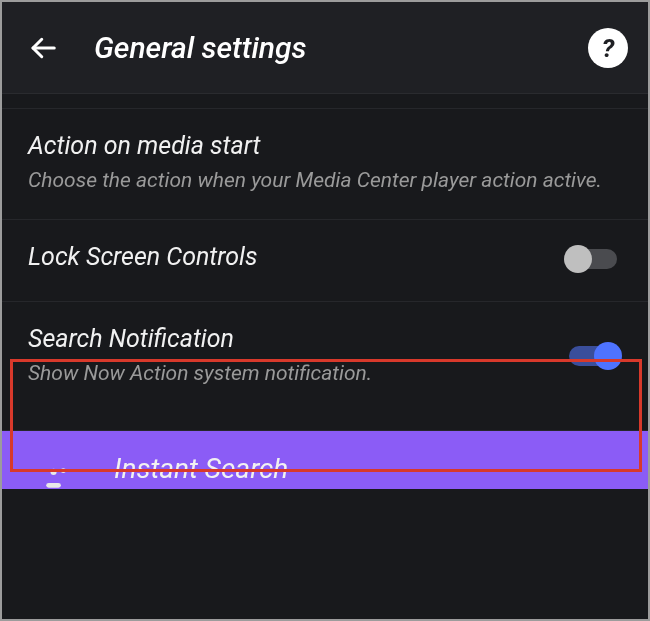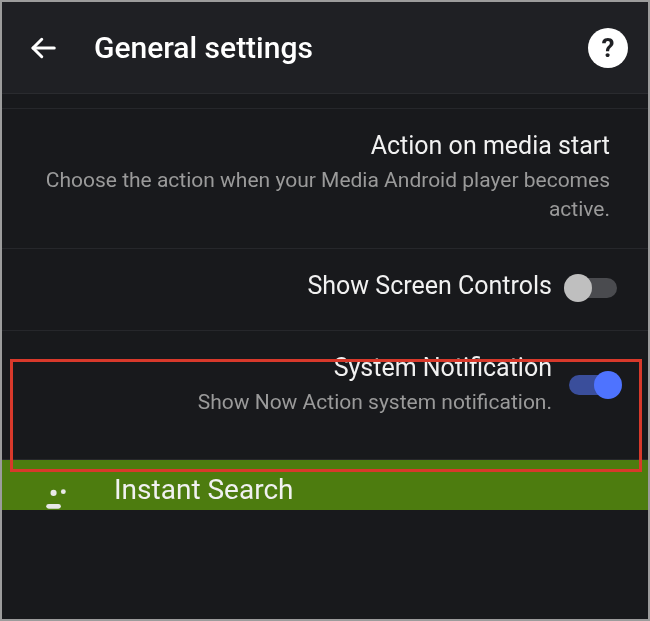--- a/index.html
+++ b/index.html
@@ -9,20 +9,21 @@
     font-family: Roboto, "Helvetica Neue", Arial, sans-serif;
     color: #e8e8e8;
     position: relative;
   }
   .frame {
     width: 650px;
     height: 621px;
     border: 2px solid #9c9c9c;
     background: #18191c;
     position: relative;
+    font-style: italic;
   }
   .appbar {
     height: 92px;
     background: #1f2024;
     display: flex;
     align-items: center;
     padding: 0 20px;
     border-bottom: 1px solid #2a2b2f;
   }
   .back-btn {
@@ -41,22 +42,21 @@
   .help-btn {
     width: 40px; height: 40px;
     border-radius: 50%;
     background: #ffffff;
     display: flex; align-items: center; justify-content: center;
     cursor: pointer;
   }
   .help-btn span { color: #1f2024; font-weight: 700; font-size: 26px; }
   .spacer { height: 14px; background: #18191c; }
   .list {
-    background: #4d7c0f;
-    text-align: right;
+    background: #8b5cf6;
   }
   .item {
     padding: 22px 26px 24px 26px;
     border-top: 1px solid #26272b;
     display: flex;
     align-items: center;
     background: #18191c;
   }
   .item-text { flex: 1; padding-right: 12px;}
   .item-title {
@@ -87,21 +87,21 @@
   .toggle.on  .toggle-track { background: #3a4e9b; }
   .toggle.on  .toggle-thumb { background: #4e73ff; left: 30px; }
 
   .highlight-box {
     position: absolute;
     border: 3px solid #d8392b;
     pointer-events: none;
   }
 
   .instant-row {
-    padding: 10px 26px 0 26px;
+    padding: 18px 26px 0 26px;
     display: flex;
     align-items: center;
     border-top: 1px solid #26272b;
   }
   .instant-icon {
     width: 56px; height: 40px;
     display:flex; align-items:flex-end; justify-content:center;
     color: #e8e8e8;
     margin-right: 30px;
   }
@@ -128,37 +128,37 @@
     </div>
   </div>
 
   <div class="spacer"></div>
 
   <div class="list">
 
     <div class="item">
       <div class="item-text">
         <div class="item-title">Action on media start</div>
-        <div class="item-desc">Choose the action when your Media Android player becomes active.</div>
+        <div class="item-desc">Choose the action when your Media Center player action active.</div>
       </div>
     </div>
 
     <div class="item">
       <div class="item-text">
-        <div class="item-title">Show Screen Controls</div>
+        <div class="item-title">Lock Screen Controls</div>
       </div>
       <div class="toggle off">
         <div class="toggle-track"></div>
         <div class="toggle-thumb"></div>
       </div>
     </div>
 
     <div class="item" id="sysnotif">
       <div class="item-text">
-        <div class="item-title">System Notification</div>
+        <div class="item-title">Search Notification</div>
         <div class="item-desc">Show Now Action system notification.</div>
       </div>
       <div class="toggle on">
         <div class="toggle-track"></div>
         <div class="toggle-thumb"></div>
       </div>
     </div>
 
     <div class="spacer" style="height:18px"></div>
 

